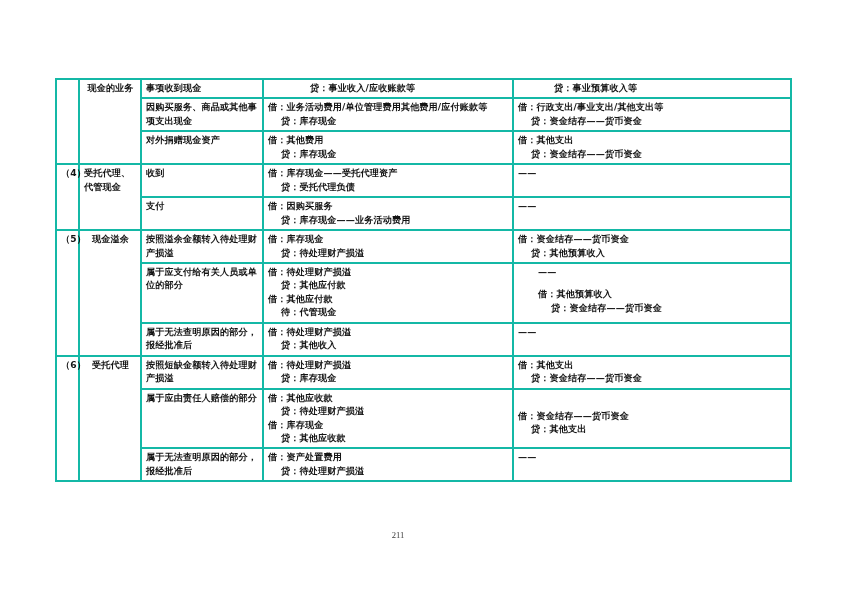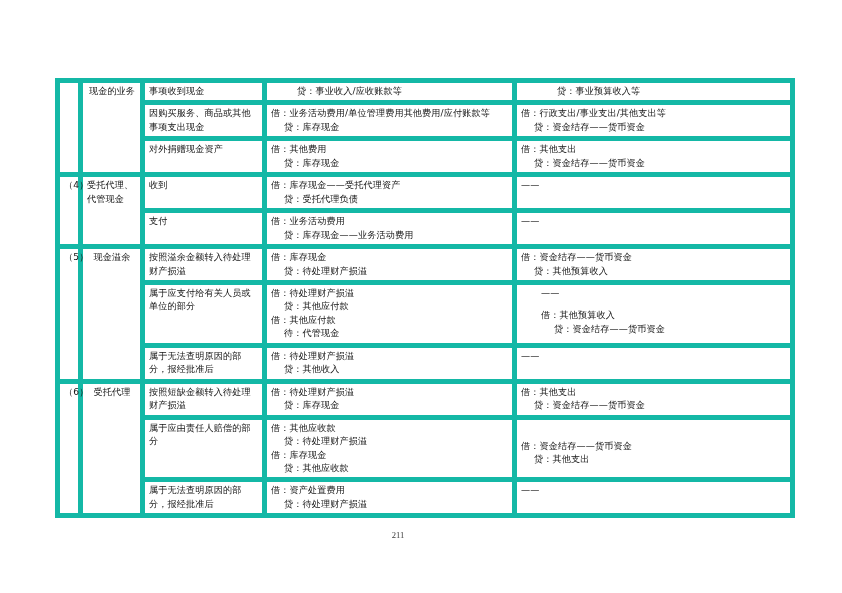--- a/index.html
+++ b/index.html
@@ -26,24 +26,24 @@
     position: absolute;
     left: 55px;
     top: 78px;
     width: 735px;
     border-collapse: collapse;
     table-layout: fixed;
     font-size: 9.1px;
     line-height: 1.48;
   }
   table.acct td {
-    border: 5px solid #14b8a6;
+    border: 2px solid #14b8a6;
     padding: 2px 3px 2px 4px;
     vertical-align: top;
-    font-weight: normal;
+    font-weight: bold;
     color: #141414;
     letter-spacing: 0.15px;
   }
   
   col.c-idx    { width: 23px; }
   col.c-cat    { width: 62px; }
   col.c-event  { width: 122px; }
   col.c-fin    { width: 250px; }
   col.c-bud    { width: 278px; }
 
@@ -63,21 +63,21 @@
     display: inline-block;
     text-align: left;
   }
   td.event {
     vertical-align: top;
   }
   td.entry {
     vertical-align: top;
   }
   td.entry.center-ind {
-    padding-left: 30px;
+    padding-left: 46px;
   }
   td.entry.bud-ind {
     padding-left: 40px;
   }
   td.entry.bud-ind2 {
     padding-left: 24px;
   }
   td.dash {
     vertical-align: top;
     padding-left: 24px;
@@ -158,21 +158,21 @@
           <div class="ln ind">贷：受托代理负债</div>
         </td>
         <td class="dash">
           <div class="ln">——</div>
         </td>
       </tr>
 
       <tr>
         <td class="event">支付</td>
         <td class="entry">
-          <div class="ln">借：业务活动费用</div>
+          <div class="ln">借：因购买服务</div>
           <div class="ln ind">贷：库存现金——业务活动费用</div>
         </td>
         <td class="dash">
           <div class="ln">——</div>
         </td>
       </tr>
 
       <tr>
         <td class="idx" rowspan="3">（5）</td>
         <td class="cat" rowspan="3"><span class="cat-inner">现金溢余</span></td>

